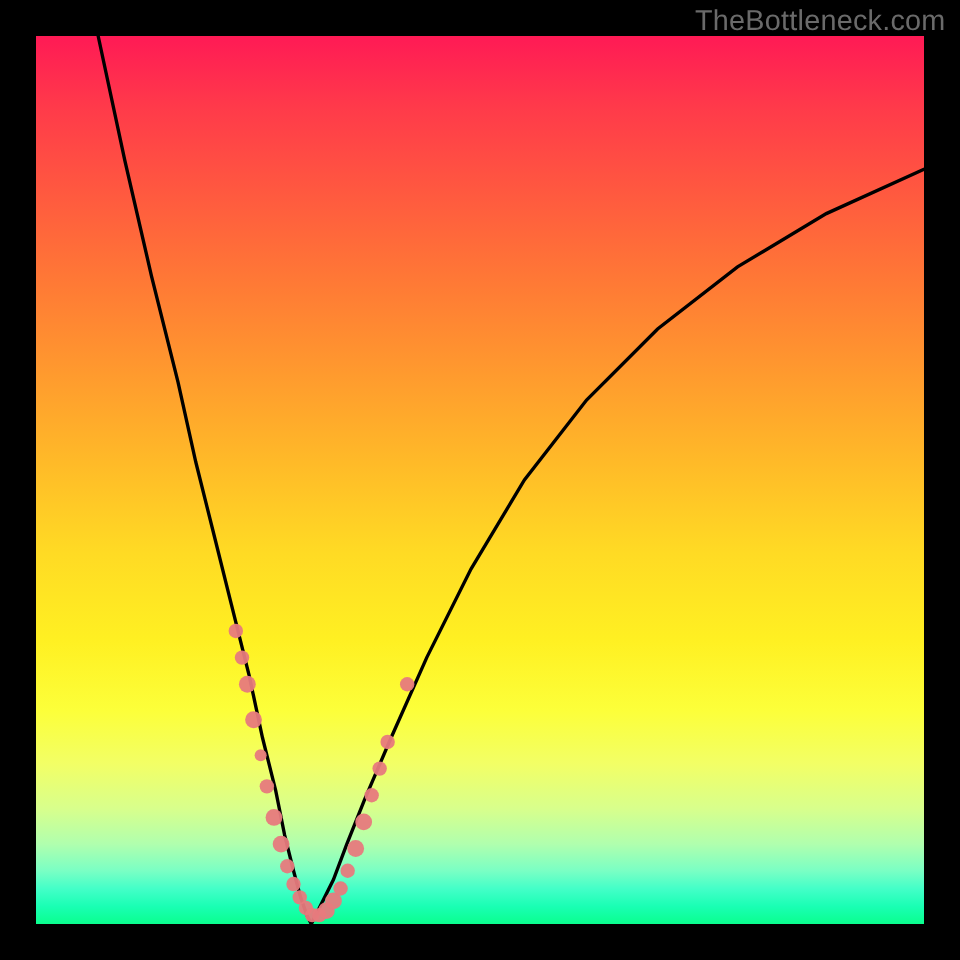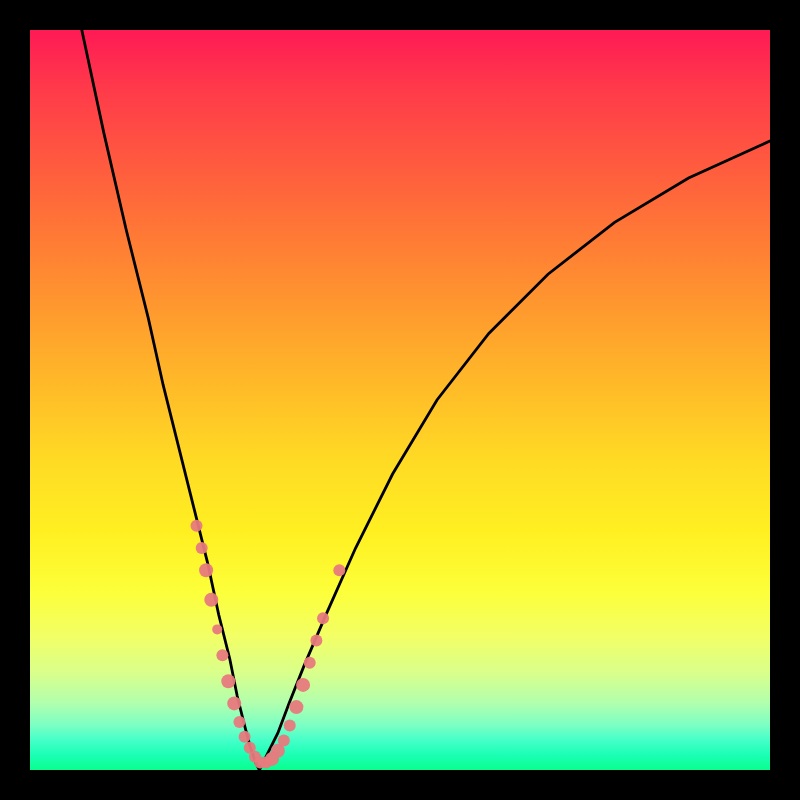--- a/index.html
+++ b/index.html
@@ -64,20 +64,21 @@
   }
   .marker {
     fill: #e77a7d;
     opacity: 0.95;
   }
 </style>
 </head>
 <body>
 
 <div class="frame">
+  <div class="watermark">TheBottleneck.com</div>
   <div class="plot-area">
     <svg class="curves" viewBox="0 0 740 740">
       <g id="series-group">
           <path d="M51.80 0.00 L74.00 103.60 L96.20 199.80 L118.40 288.60 L133.20 355.20 L148.00 414.40 L162.80 473.60 L177.60 532.80 L188.70 584.60 L199.80 629.00 L207.20 666.00 L214.60 695.60 L220.52 717.80 L225.70 732.60 L229.40 740.00" fill="none" stroke="#000" stroke-width="2.8" stroke-linecap="round"></path>
           <path d="M229.40 740.00 L236.80 725.20 L247.90 703.00 L259.00 673.40 L273.80 636.40 L296.00 584.60 L325.60 518.00 L362.60 444.00 L407.00 370.00 L458.80 303.40 L518.00 244.20 L584.60 192.40 L658.60 148.00 L740.00 111.00" fill="none" stroke="#000" stroke-width="2.8" stroke-linecap="round"></path>
         </g>
       <g id="marker-group">
           <circle cx="166.50" cy="495.80" r="6" class="marker"></circle>
           <circle cx="171.68" cy="518.00" r="6" class="marker"></circle>
           <circle cx="176.12" cy="540.20" r="7" class="marker"></circle>

